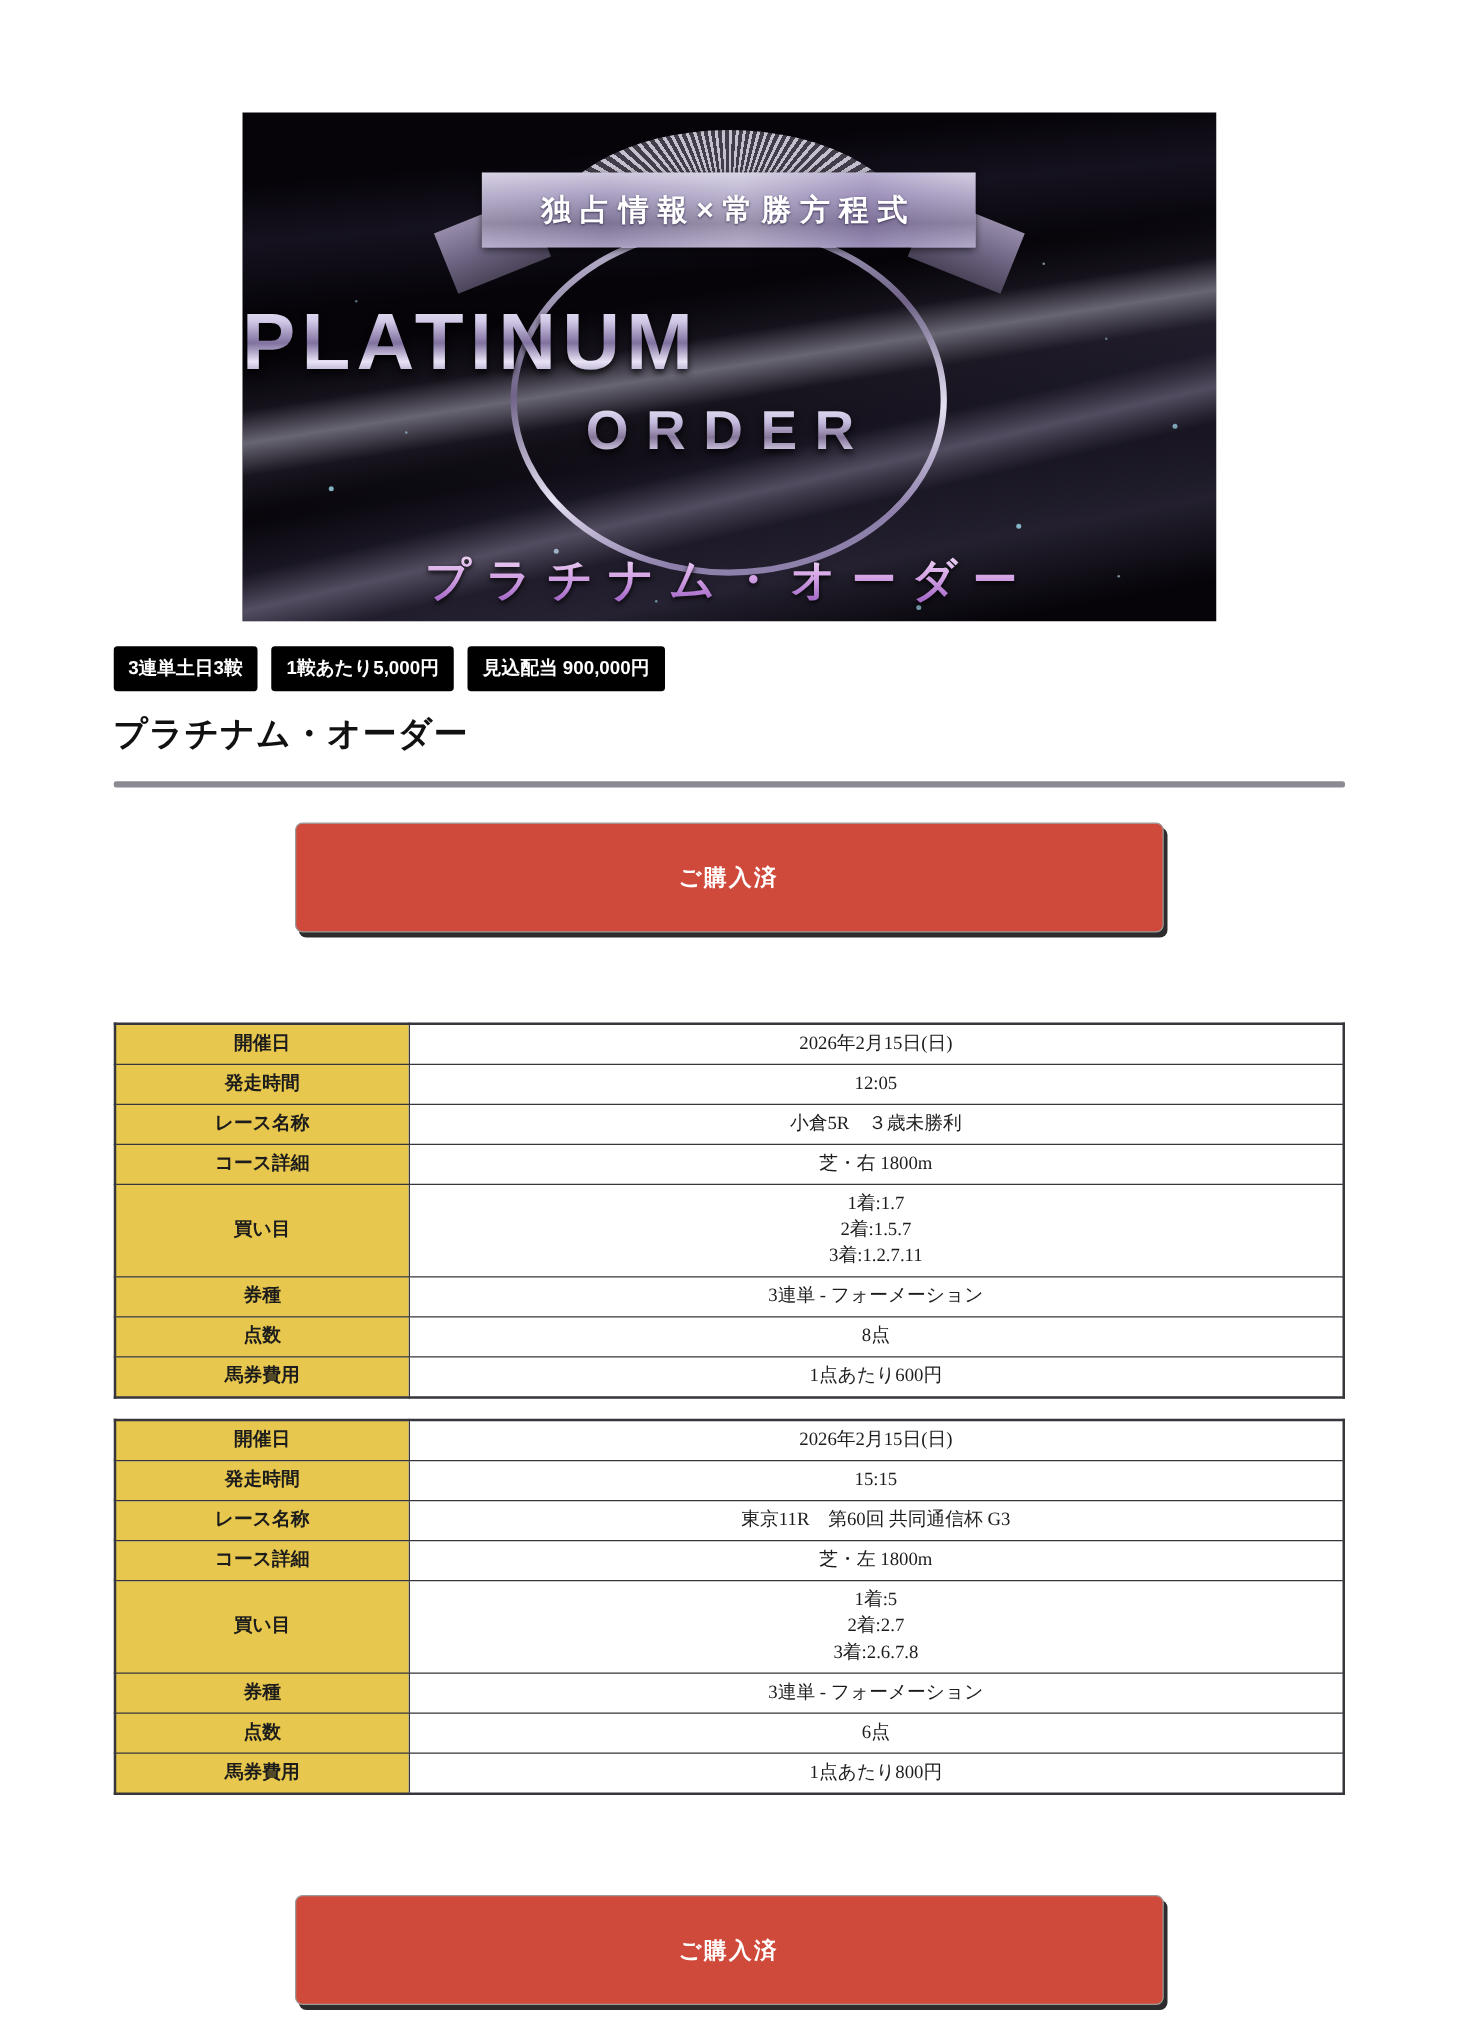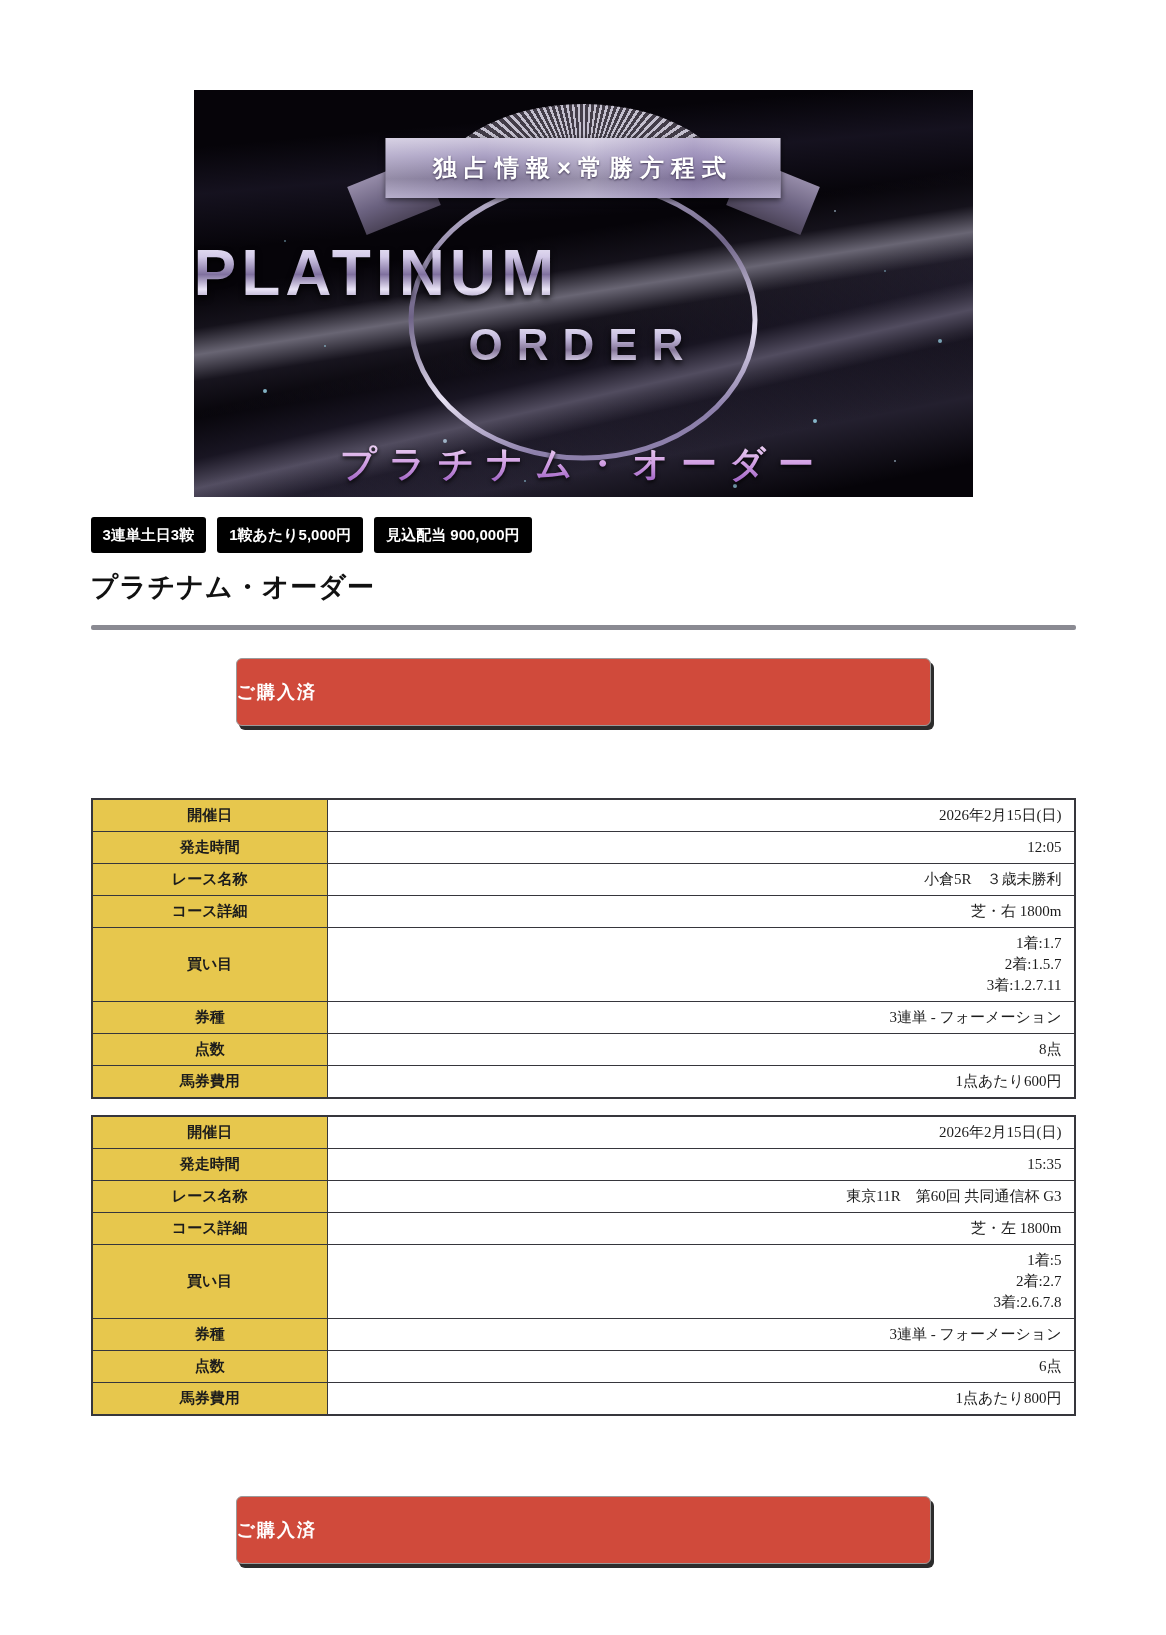--- a/index.html
+++ b/index.html
@@ -156,22 +156,22 @@
     margin: 0 auto;
     background: #d04a3b;
     border: 1px solid #9a9a9a;
     border-radius: 6px;
     box-shadow: 3px 4px 0 #2c2c2c;
     color: #ffffff;
     font-family: inherit;
     font-size: 18px;
     font-weight: bold;
     letter-spacing: 2px;
-    text-align: left;
-    padding: 21px 0;
+    text-align: center;
+    padding: 31px 0;
     cursor: pointer;
   }
   .purchase-btn.top { margin-bottom: 72px; }
   .purchase-btn.bottom { margin-top: 80px; }
 
   
   .data-table {
     width: 100%;
     border-collapse: collapse;
     border: 2px solid #36363c;
@@ -188,21 +188,21 @@
   .data-table .label-cell {
     width: 24%;
     background: #e7c74d;
     font-weight: bold;
     text-align: center;
     padding: 5px 6px;
     color: #1c1c1c;
   }
   .data-table .value-cell {
     background: #ffffff;
-    text-align: right;
+    text-align: center;
     padding: 5px 12px;
     color: #1c1c1c;
   }
   .data-table .value-cell .line { display: block; }
 </style>
 </head>
 <body>
 
 <div class="container">
 
@@ -284,21 +284,21 @@
   </table>
 
   <table class="data-table">
     <tbody>
       <tr>
         <td class="label-cell">開催日</td>
         <td class="value-cell">2026年2月15日(日)</td>
       </tr>
       <tr>
         <td class="label-cell">発走時間</td>
-        <td class="value-cell">15:35</td>
+        <td class="value-cell">15:15</td>
       </tr>
       <tr>
         <td class="label-cell">レース名称</td>
         <td class="value-cell">東京11R　第60回 共同通信杯 G3</td>
       </tr>
       <tr>
         <td class="label-cell">コース詳細</td>
         <td class="value-cell">芝・左 1800m</td>
       </tr>
       <tr>

